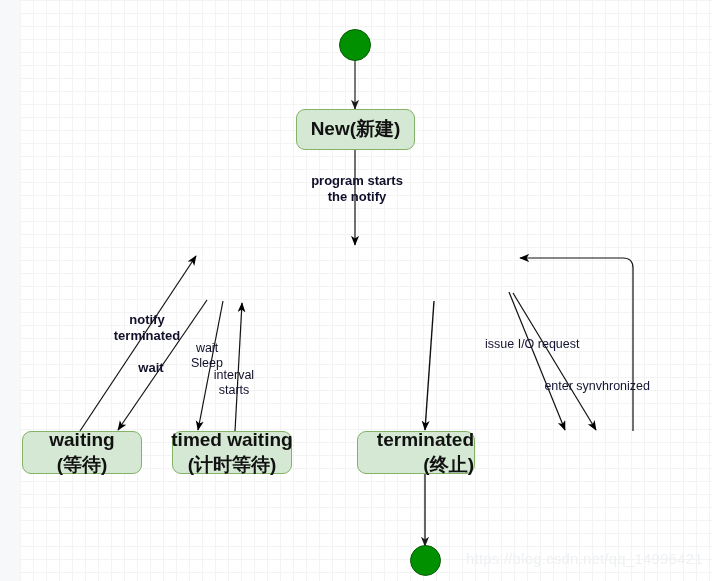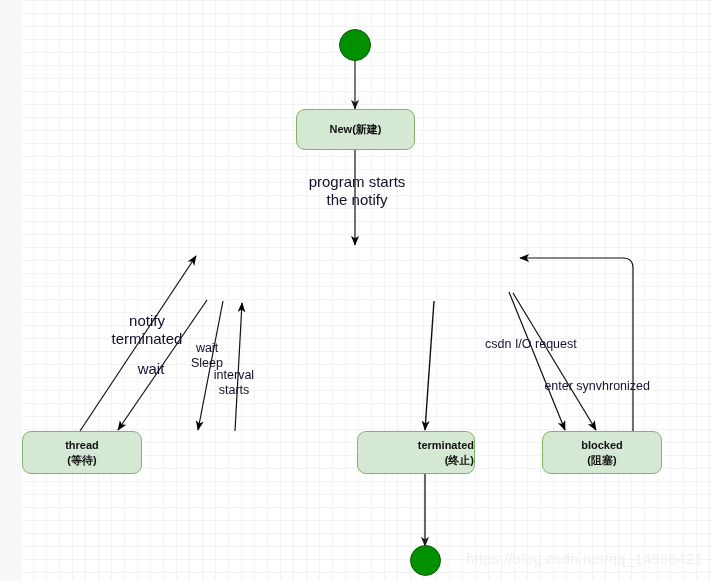--- a/index.html
+++ b/index.html
@@ -51,21 +51,21 @@
     box-sizing: border-box;
     background: #d5e8d4;
     border: 1.6px solid #82b366;
     border-radius: 9px;
     display: flex;
     flex-direction: column;
     align-items: center;
     justify-content: center;
     color: #111111;
     font-weight: bold;
-    font-size: 11px;
+    font-size: 19px;
     line-height: 1.28;
     text-align: center;
     user-select: none;
   }
   .state-box .ln { display: block; white-space: nowrap; }
   .node-circle {
     position: absolute;
     border-radius: 50%;
     background: #009000;
     border: 1.5px solid #0a5c0a;
@@ -73,21 +73,21 @@
   }
   .edge-label {
     position: absolute;
     color: #10102a;
     font-size: 12.5px;
     line-height: 1.22;
     text-align: center;
     white-space: nowrap;
     user-select: none;
   }
-  .edge-label.bold { font-weight: normal; font-size: 15px; }
+  .edge-label.bold { font-weight: bold; font-size: 13px; }
   .edge-label.plain { color: #141433; }
   .watermark {
     position: absolute;
     color: #eef1f4;
     font-size: 15px;
     white-space: nowrap;
     user-select: none;
     letter-spacing: 0.2px;
   }
 </style>
@@ -133,34 +133,34 @@
   </svg>
 
   <div class="node-circle" style="left:339px; top:29px; width:32px; height:32px;"></div>
 
   <div class="state-box" style="left:296px; top:109px; width:119px; height:41px;">
     <span class="ln">New(新建)</span>
   </div>
 
 
   <div class="state-box" style="left:22px; top:431px; width:120px; height:43px;">
-    <span class="ln">thread</span>
+    <span class="ln">waiting</span>
     <span class="ln">(等待)</span>
   </div>
 
+  <div class="state-box" style="left:172px; top:431px; width:120px; height:43px;">
+    <span class="ln">timed waiting</span>
+    <span class="ln">(计时等待)</span>
+  </div>
 
   <div class="state-box" style="left:357px; top:431px; width:118px; height:43px;align-items:flex-end;">
     <span class="ln">terminated</span>
     <span class="ln">(终止)</span>
   </div>
 
-  <div class="state-box" style="left:542px; top:431px; width:120px; height:43px;">
-    <span class="ln">blocked</span>
-    <span class="ln">(阻塞)</span>
-  </div>
 
   <div class="node-circle" style="left:410px; top:545px; width:31px; height:31px;"></div>
 
   <div class="edge-label bold" style="left:303px; top:173px; width:108px;">
     <span>program starts</span><br>
     <span>the notify</span>
   </div>
 
   <div class="edge-label bold" style="left:105px; top:312px; width:84px;">
     <span>notify</span><br>
@@ -175,21 +175,21 @@
     <span>wait</span><br>
     <span>Sleep</span>
   </div>
 
   <div class="edge-label" style="left:206px; top:368px; width:56px;">
     <span>interval</span><br>
     <span>starts</span>
   </div>
 
   <div class="edge-label plain" style="left:485px; top:337px; width:110px; text-align:left;">
-    <span>csdn I/O request</span>
+    <span>issue I/O request</span>
   </div>
 
   <div class="edge-label plain" style="left:520px; top:379px; width:130px; text-align:right;">
     <span>enter synvhronized</span>
   </div>
 
   <div class="watermark" style="left:466px; top:550px;">https://blog.csdn.net/qq_14996421</div>
 
 </div>
 

